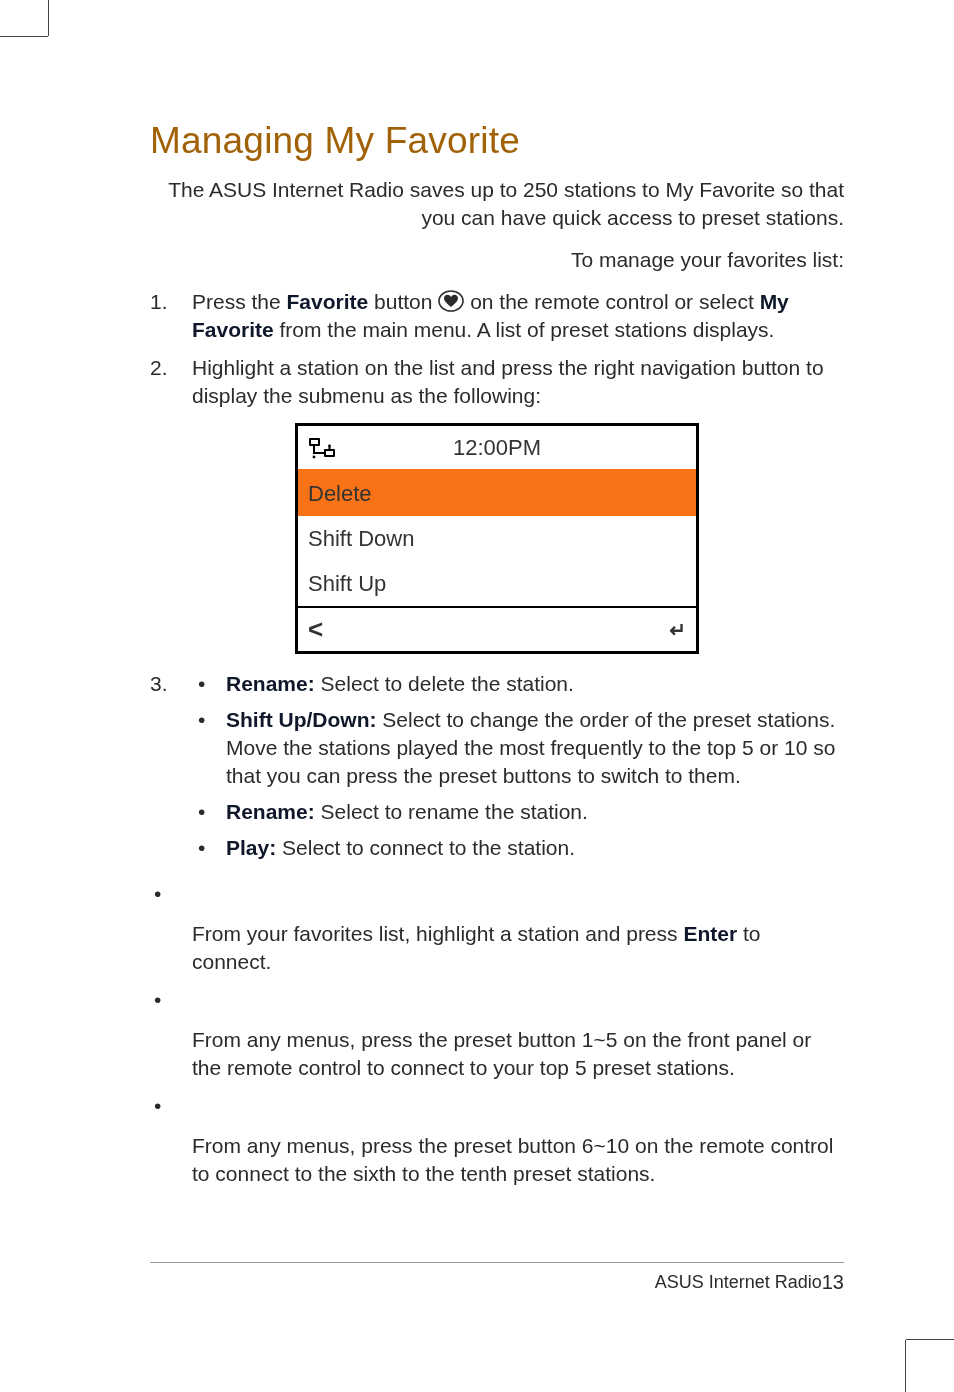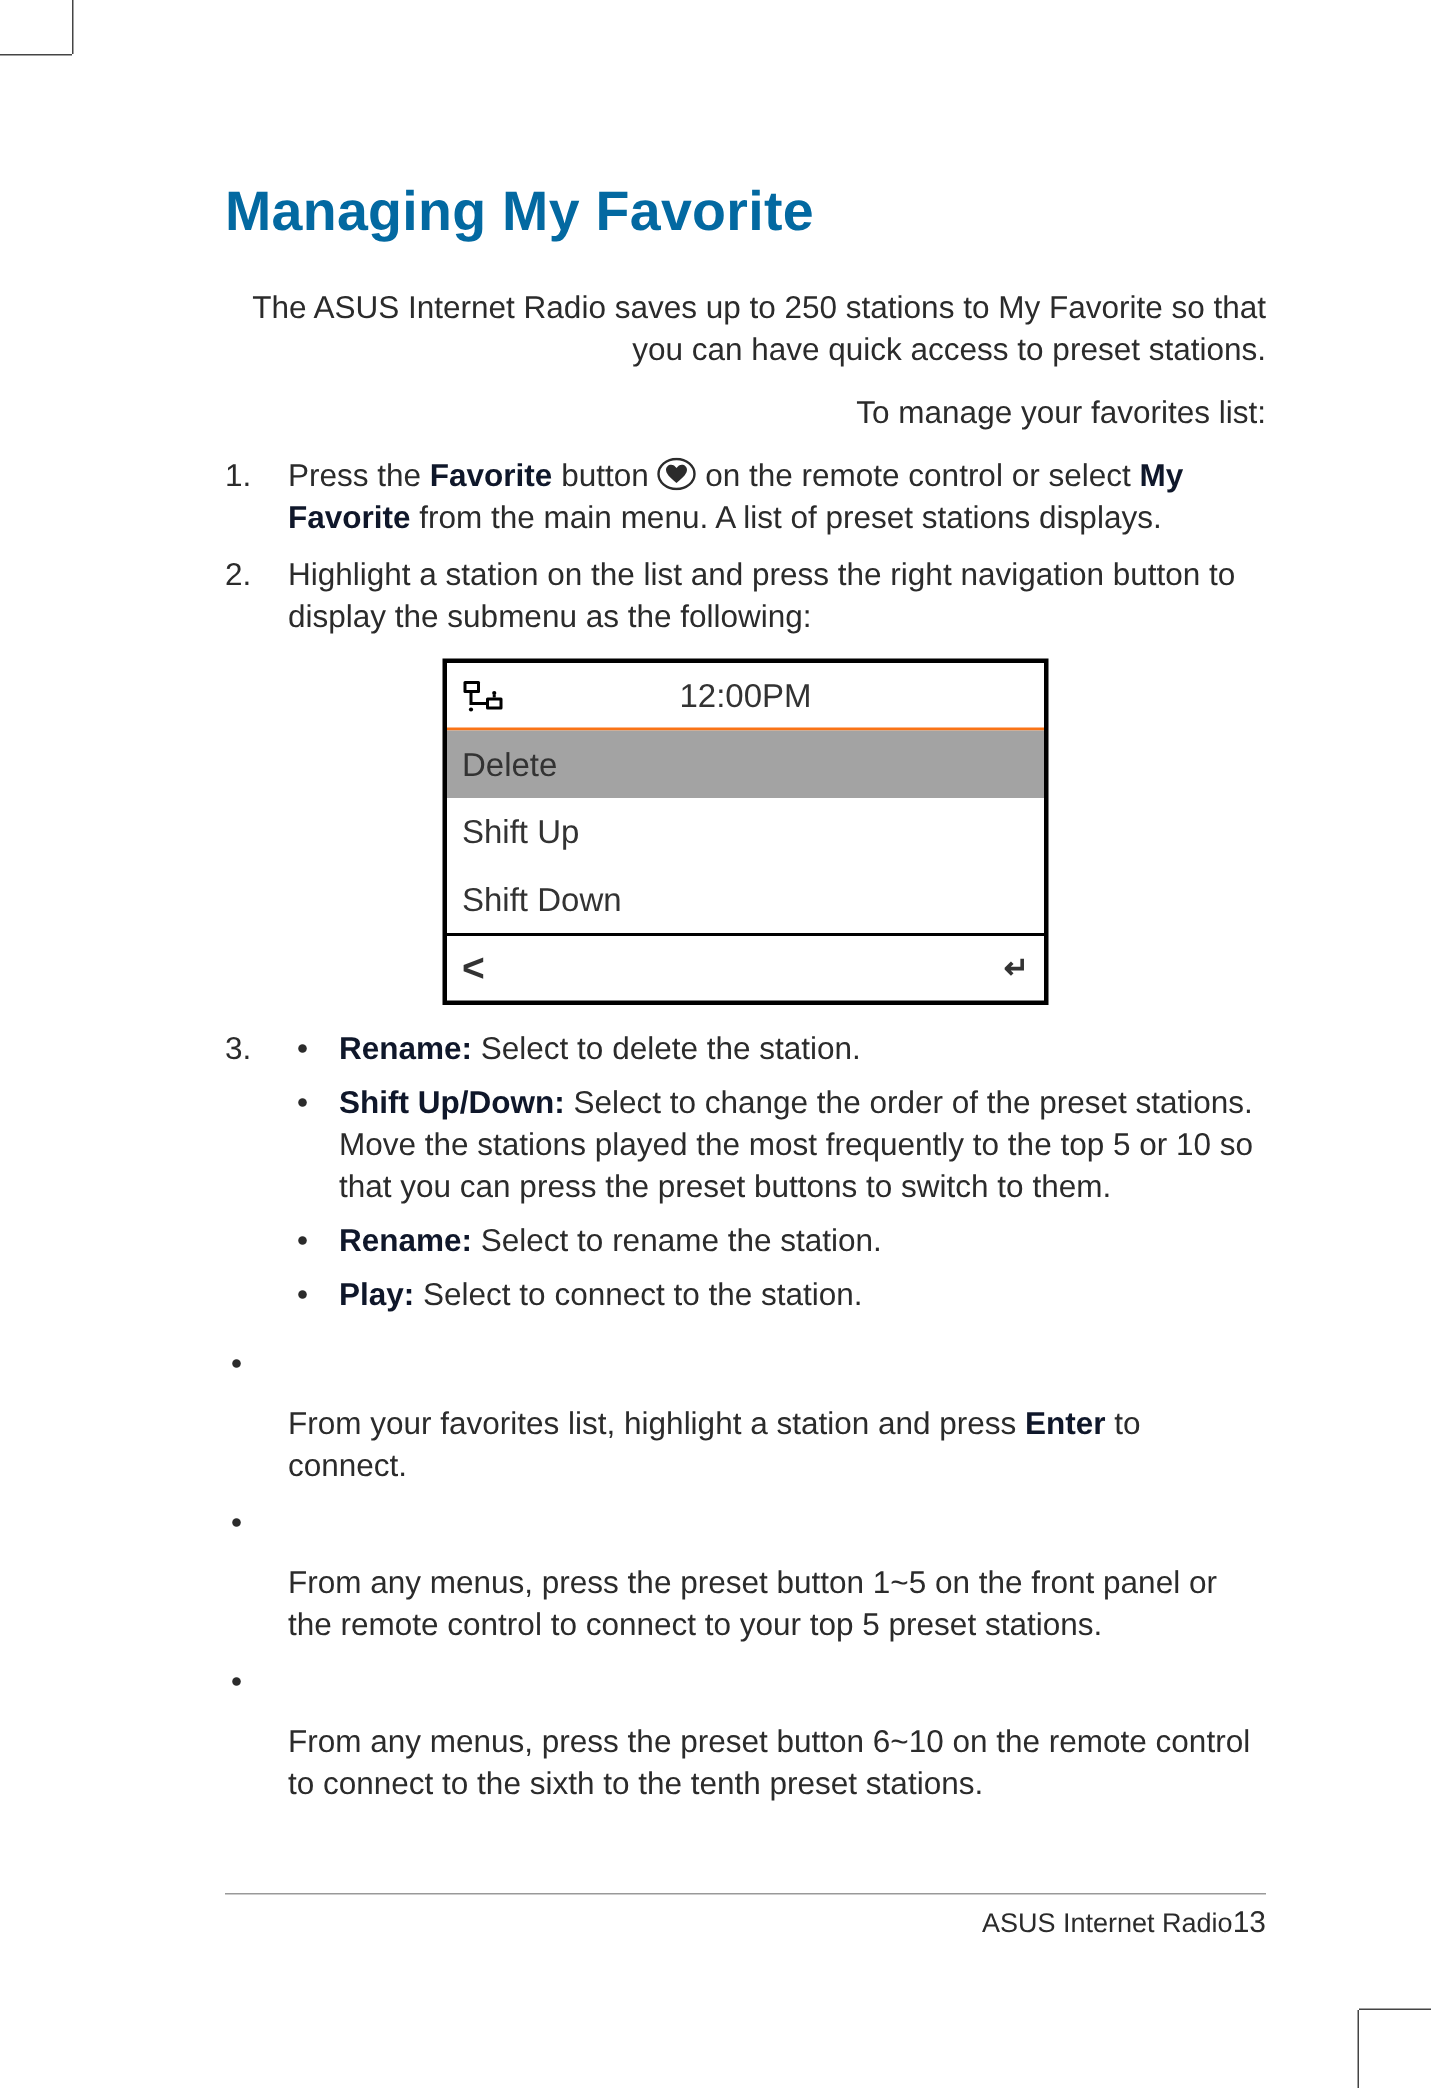--- a/index.html
+++ b/index.html
@@ -18,25 +18,25 @@
 
   .content {
     position: absolute;
     left: 150px;
     right: 110px;
     top: 120px;
   }
 
   h1 {
     font-family: Arial, "Helvetica Neue", sans-serif;
-    font-weight: 700;
+    font-weight: 400;
     font-size: 37px;
     letter-spacing: 0.2px;
-    margin-bottom: 30px;
-    color: #0369a1;
+    margin-bottom: 14px;
+    color: #a16207;
   }
 
   .body-text { font-size: 21px; line-height: 1.33; color: #2b2b2b; text-align: right; }
   p.body-text { margin-bottom: 14px; }
 
   ol.steps { list-style: none; margin: 4px 0 14px 0; }
   ol.steps > li { display: flex; align-items: flex-start; margin-bottom: 10px; }
   ol.steps .num { width: 42px; flex: 0 0 42px; font-size: 21px; line-height: 1.33; color:#2b2b2b; }
   ol.steps .txt { font-size: 21px; line-height: 1.33; color:#2b2b2b; flex: 1; }
 
@@ -47,21 +47,21 @@
   
   .lcd {
     width: 404px;
     margin: 8px auto 16px auto;
     border: 3px solid #000;
     font-family: Arial, "Helvetica Neue", sans-serif;
   }
   .lcd .row { display:flex; align-items:center; height: 45px; padding: 0 10px; font-size: 22px; color:#333; }
   .lcd .hdr { background:#fff; border-bottom: 2px solid #f97316; }
   .lcd .hdr .clock { flex:1; text-align:center; font-weight:400; color:#333; }
-  .lcd .sel { background:#a3a3a3; }
+  .lcd .sel { background:#f97316; }
   .lcd .ftr { border-top: 2px solid #000; font-size: 20px; }
   .lcd .ftr .back { flex:0 0 30px; font-size:26px; font-weight:700; }
   .lcd .ftr .page { flex:1; text-align:center; font-size:16px; }
   .lcd .ftr .enter { flex:0 0 30px; text-align:right; font-size:20px; font-weight:700; }
 
   .net-icon { width:28px; height:22px; display:inline-block; }
 
   ul.sub { list-style: none; margin-left: 0; }
   ul.sub > li { display:flex; align-items:flex-start; margin-bottom: 8px; }
   ul.sub .dot { width: 34px; flex:0 0 34px; font-size:21px; line-height:1.33; text-align:left; padding-left:6px; color:#2b2b2b; }
@@ -136,22 +136,22 @@
             <path d="M6 9 L6 16 L16 16" stroke="#000" stroke-width="2" fill="none"></path>
             <circle cx="6" cy="20" r="1.4" fill="#000"></circle>
             <circle cx="21.5" cy="9" r="1.4" fill="#000"></circle>
             <path d="M21.5 10 L21.5 12" stroke="#000" stroke-width="2"></path>
           </svg>
         </span>
         <span class="clock">12:00PM</span>
         <span style="width:28px"></span>
       </div>
       <div class="row sel">Delete</div>
+      <div class="row">Shift Down</div>
       <div class="row">Shift Up</div>
-      <div class="row">Shift Down</div>
       <div class="row ftr">
         <span class="back">&lt;</span>
         <span class="page">1/5</span>
         <span class="enter">↵</span>
       </div>
     </div>
 
     <div class="step3-wrap">
       <span class="num">3.</span>
       <div class="col">

